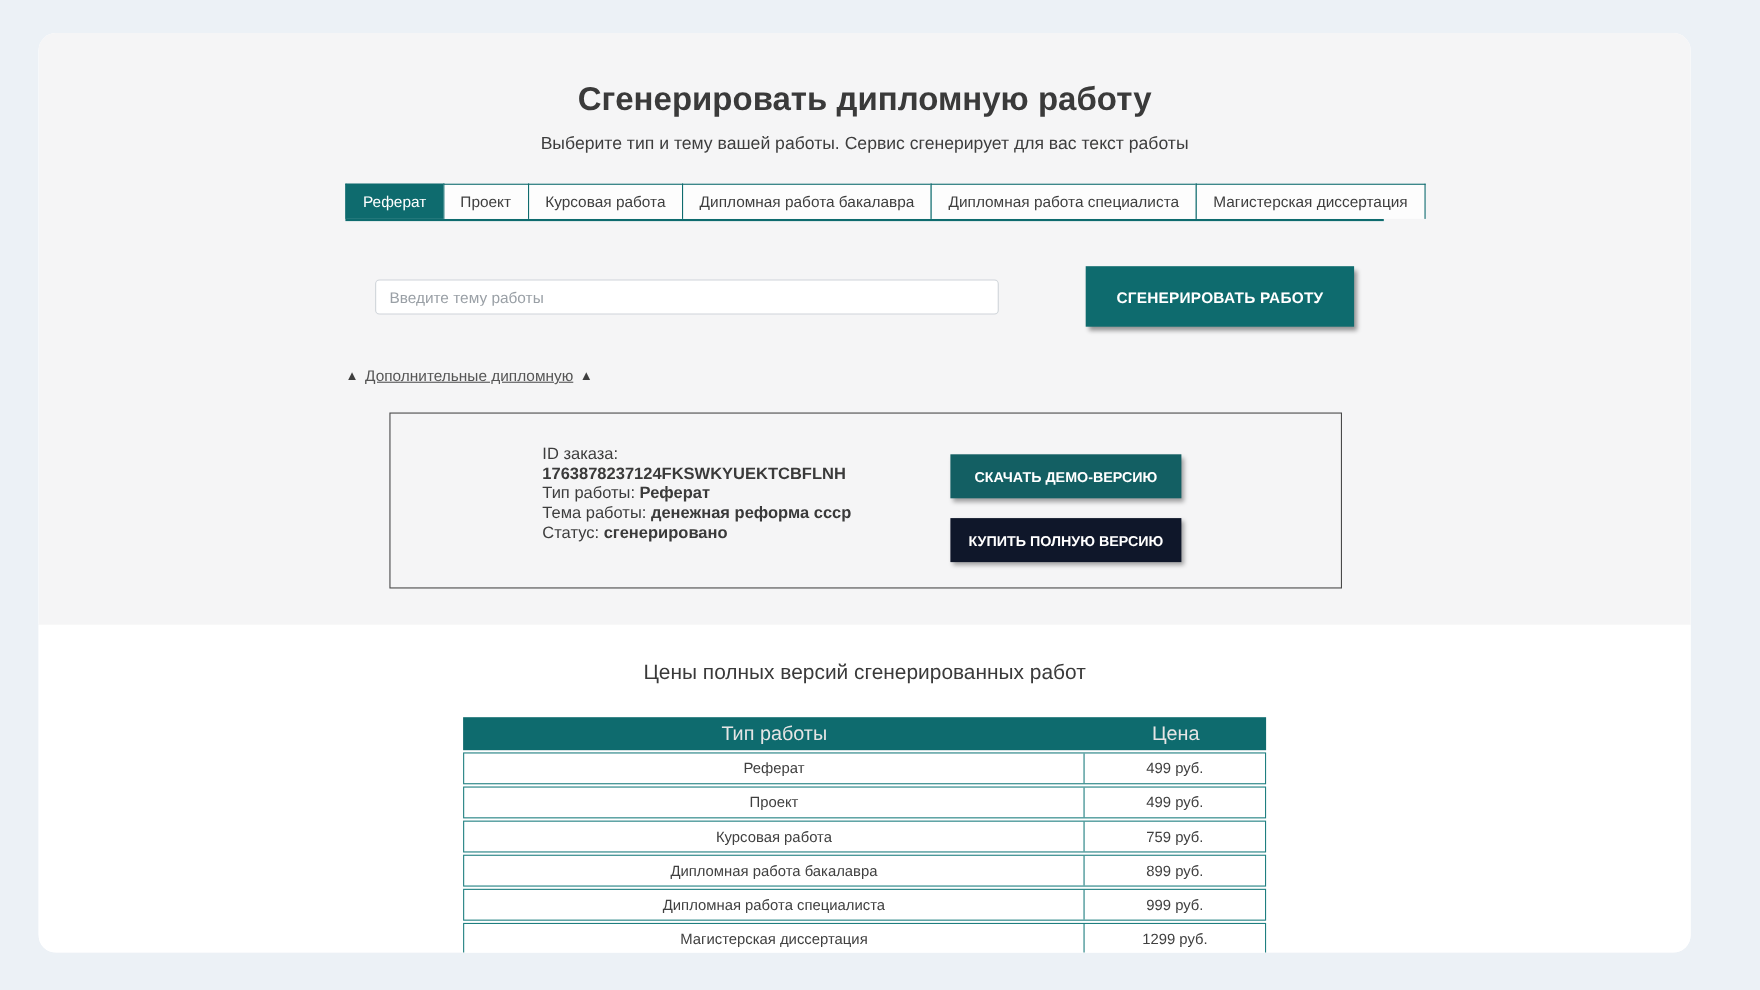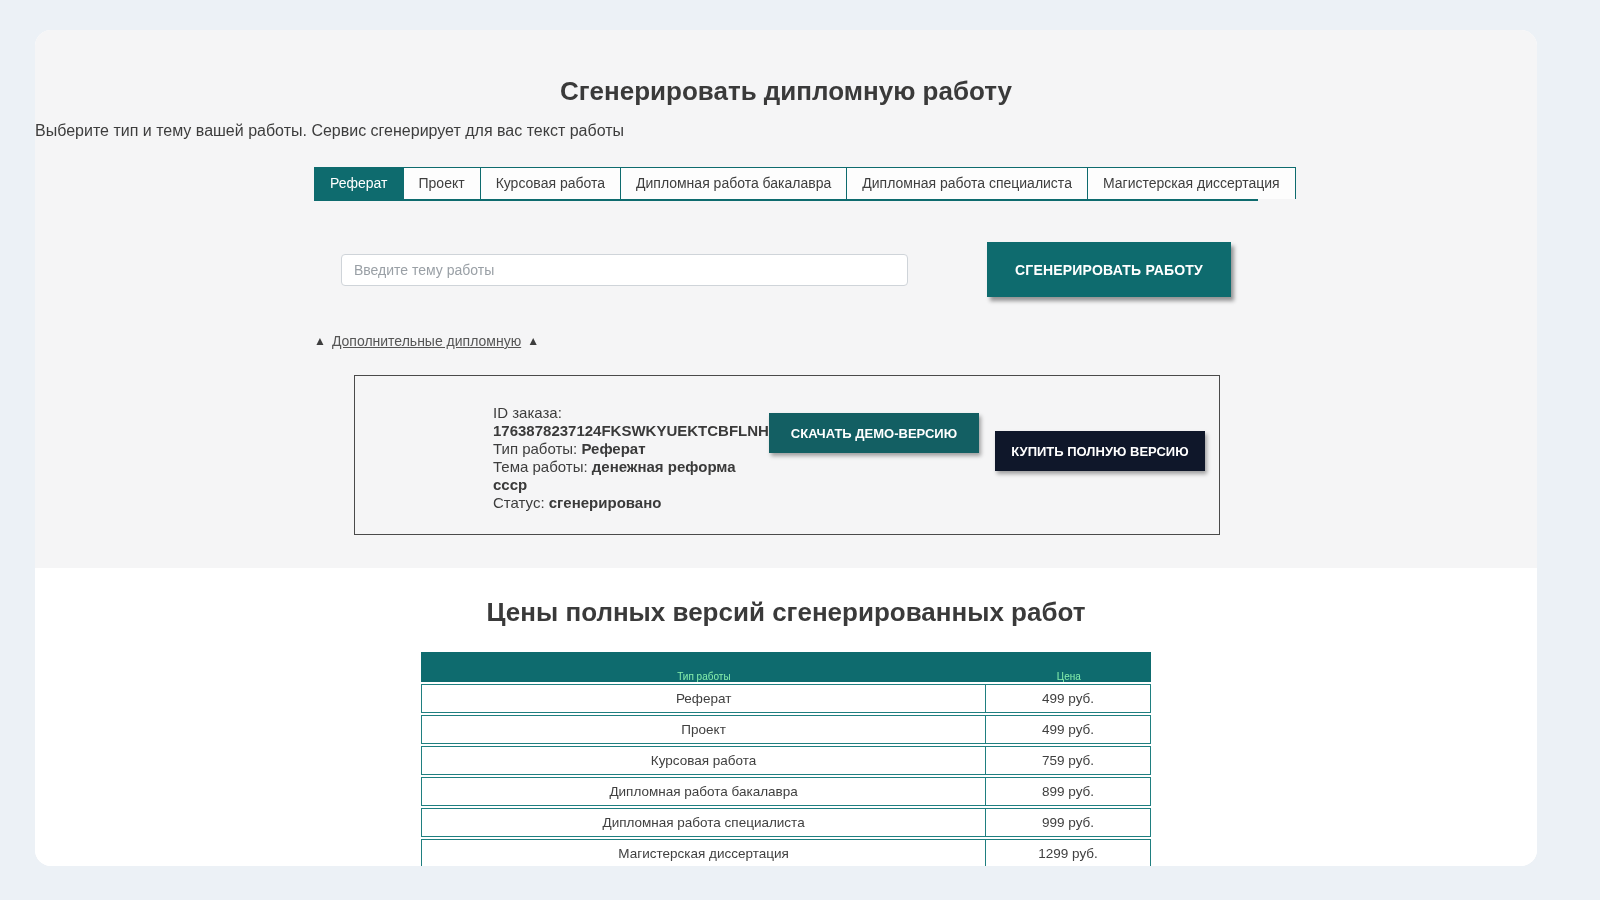--- a/index.html
+++ b/index.html
@@ -18,26 +18,26 @@
     background:#ffffff;
   }
   
   .form-section {
     background:#f5f5f6;
     height:538px;
     padding-top:46px;
   }
   .page-title {
     text-align:center;
-    font-size:26px; font-weight:bold;
+    font-size:30px; font-weight:bold;
     color:#3a3a3a;
     line-height:30px;
   }
   .page-subtitle {
-    text-align:left;
+    text-align:center;
     font-size:16px;
     color:#3d3d3d;
     margin-top:16px;
     line-height:18px;
   }
   .content { width:944px; margin:0 auto; }
   .tabs {
     display:flex;
     margin-top:27px;
     border-bottom:2px solid #0e6b6e;
@@ -115,21 +115,21 @@
     padding:28px 145px 0 138px;
   }
   .order-info {
     width:285px;
     font-size:15px;
     line-height:18px;
     color:#3d3d3d;
   }
   .order-info b { color:#3a3a3a; }
   .status-val { color:#0b7e80; font-weight:bold; }
-  .order-buttons { display:flex; padding-top:9px;gap:16px; }
+  .order-buttons { display:flex; flex-direction:column; padding-top:9px; }
   .demo-btn {
     width:210px; height:40px;
     background:#135f63;
     font-size:13px;
     box-shadow:2px 3px 4px rgba(0,0,0,0.35);
   }
   .buy-btn {
     width:210px; height:40px;
     background:#0f172a;
     font-size:13px;
@@ -137,32 +137,32 @@
     box-shadow:2px 3px 4px rgba(0,0,0,0.35);
   }
   
   .pricing-section {
     background:#ffffff;
     padding-top:30px;
     height:298px;
   }
   .pricing-title {
     text-align:center;
-    font-size:26px; font-weight:bold;
+    font-size:19px; font-weight:normal;
     color:#3a3a3a;
     line-height:28px;
   }
   .price-table { width:730px; margin:26px auto 0; }
   .pt-header {
     display:flex;
     background:#0e6b6e;
-    color:#86efac;
+    color:#e5e5e5;
     height:30px;
-    align-items:flex-end;
-    font-size:10px;
+    align-items:center;
+    font-size:18px;
   }
   .pt-row {
     display:flex;
     border:1px solid #1f7f80;
     background:#ffffff;
     height:29px;
     margin-top:2px;
     align-items:stretch;
     font-size:13.5px;
     color:#404040;

